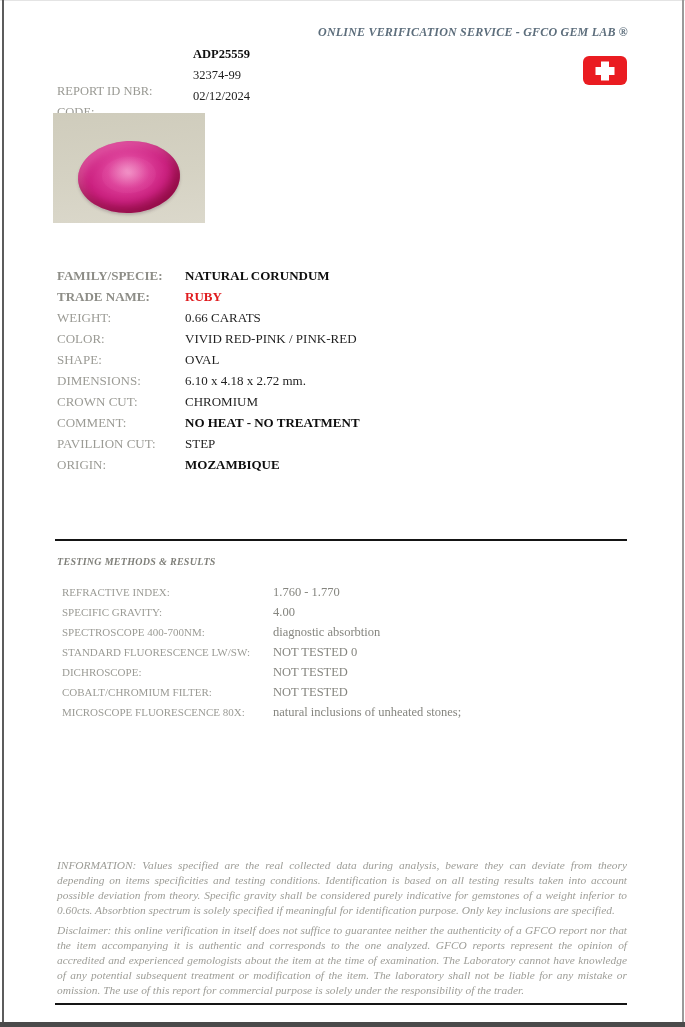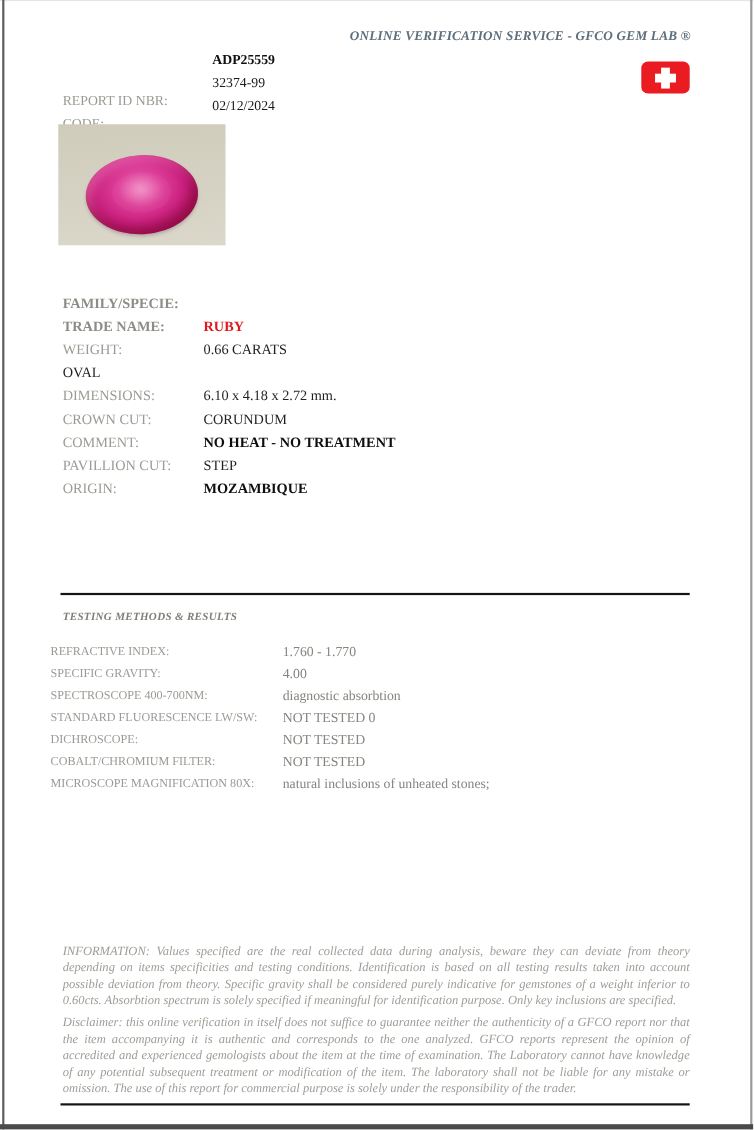--- a/index.html
+++ b/index.html
@@ -59,21 +59,21 @@
   .details .val.red{color:var(--ruby-red,#e01b1e);}
 
   .divider{position:absolute;left:55px;width:572px;height:2px;background:#151515;}
   .divider.one{top:539px;}
   .divider.two{top:1003px;}
 
   .testing-heading{
     position:absolute;left:57px;top:556px;font-size:10px;font-weight:bold;
     font-style:italic;color:#7f7f79;letter-spacing:.3px;
   }
-  .testing{position:absolute;left:46px;top:582px;}
+  .testing{position:absolute;left:62px;top:582px;}
   .testing .row{height:20px;line-height:20px;display:flex;}
   .testing .lab{width:211px;font-size:11px;color:#9b9b95;}
   .testing .val{font-size:12.5px;color:#85857f;}
 
   .para{
     position:absolute;left:57px;width:570px;font-size:11.4px;font-style:italic;
     color:#9d9d97;line-height:15.1px;text-align:justify;
   }
   .para.info{top:836px;margin-top:22px;}
   .para.disclaimer{top:923px;}
@@ -107,39 +107,45 @@
       </div>
     </div>
 
   <div class="photo">
     <div class="gem"></div>
   </div>
 
   <div class="details">
       <div class="row">
         <span class="lab bold">FAMILY/SPECIE:</span>
+        <span class="val bold">NATURAL CORUNDUM</span>
       </div>
       <div class="row">
         <span class="lab bold">TRADE NAME:</span>
         <span class="val bold red">RUBY</span>
       </div>
       <div class="row">
         <span class="lab ">WEIGHT:</span>
         <span class="val ">0.66 CARATS</span>
       </div>
       <div class="row">
+        <span class="lab ">COLOR:</span>
+        <span class="val ">VIVID RED-PINK / PINK-RED</span>
+      </div>
+      <div class="row">
+        <span class="lab ">SHAPE:</span>
         <span class="val ">OVAL</span>
       </div>
       <div class="row">
         <span class="lab ">DIMENSIONS:</span>
         <span class="val ">6.10 x 4.18 x 2.72 mm.</span>
       </div>
       <div class="row">
         <span class="lab ">CROWN CUT:</span>
-        <span class="val ">CORUNDUM</span>
+        <span class="val ">CHROMIUM</span>
       </div>
       <div class="row">
         <span class="lab ">COMMENT:</span>
         <span class="val bold">NO HEAT - NO TREATMENT</span>
       </div>
       <div class="row">
         <span class="lab ">PAVILLION CUT:</span>
         <span class="val ">STEP</span>
       </div>
       <div class="row">
@@ -171,21 +177,21 @@
       </div>
       <div class="row">
         <span class="lab ">DICHROSCOPE:</span>
         <span class="val ">NOT TESTED</span>
       </div>
       <div class="row">
         <span class="lab ">COBALT/CHROMIUM FILTER:</span>
         <span class="val ">NOT TESTED</span>
       </div>
       <div class="row">
-        <span class="lab ">MICROSCOPE MAGNIFICATION 80X:</span>
+        <span class="lab ">MICROSCOPE FLUORESCENCE 80X:</span>
         <span class="val ">natural inclusions of unheated stones;</span>
       </div>
     </div>
 
   <div class="para info">INFORMATION: Values specified are the real collected data during analysis, beware they can deviate from theory depending on items specificities and testing conditions. Identification is based on all testing results taken into account possible deviation from theory. Specific gravity shall be considered purely indicative for gemstones of a weight inferior to 0.60cts. Absorbtion spectrum is solely specified if meaningful for identification purpose. Only key inclusions are specified.</div>
 
   <div class="para disclaimer">Disclaimer: this online verification in itself does not suffice to guarantee neither the authenticity of a GFCO report nor that the item accompanying it is authentic and corresponds to the one analyzed. GFCO reports represent the opinion of accredited and experienced gemologists about the item at the time of examination. The Laboratory cannot have knowledge of any potential subsequent treatment or modification of the item. The laboratory shall not be liable for any mistake or omission. The use of this report for commercial purpose is solely under the responsibility of the trader.</div>
 
   <div class="divider two"></div>
 

